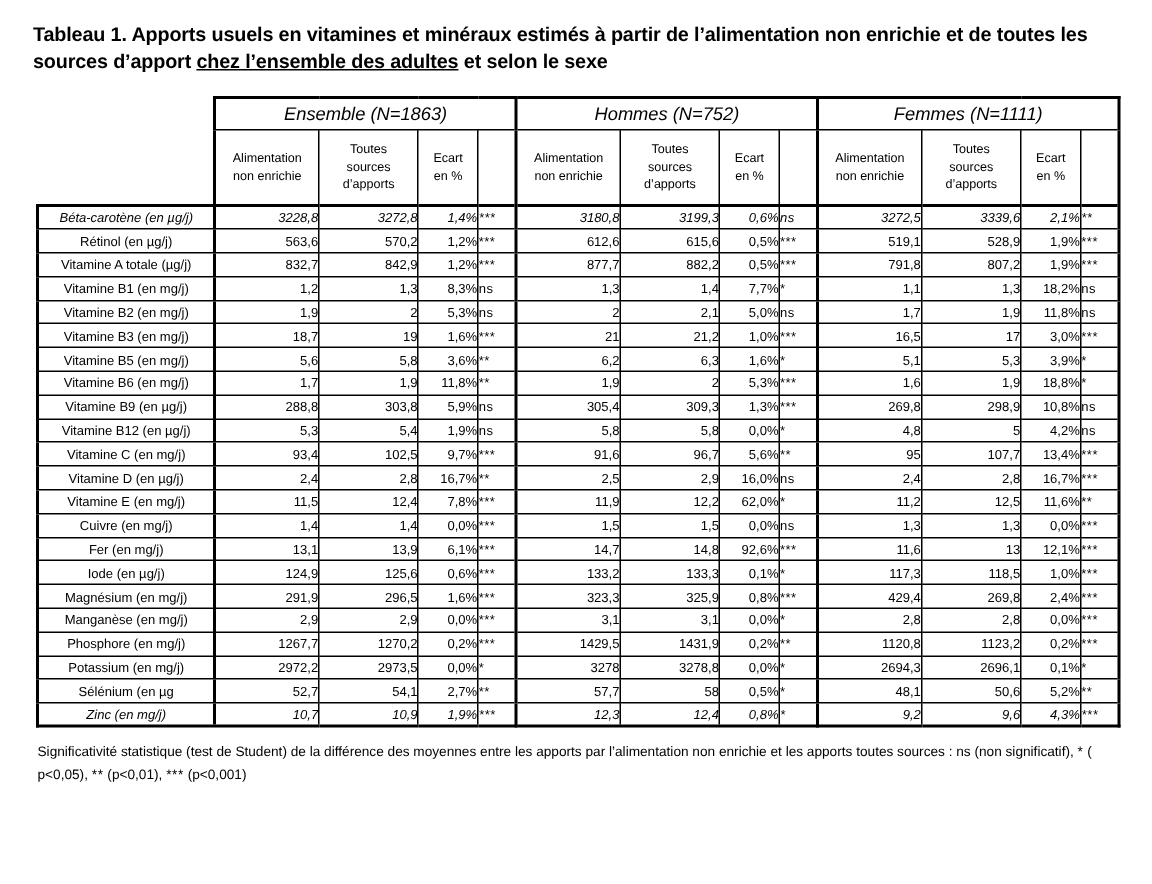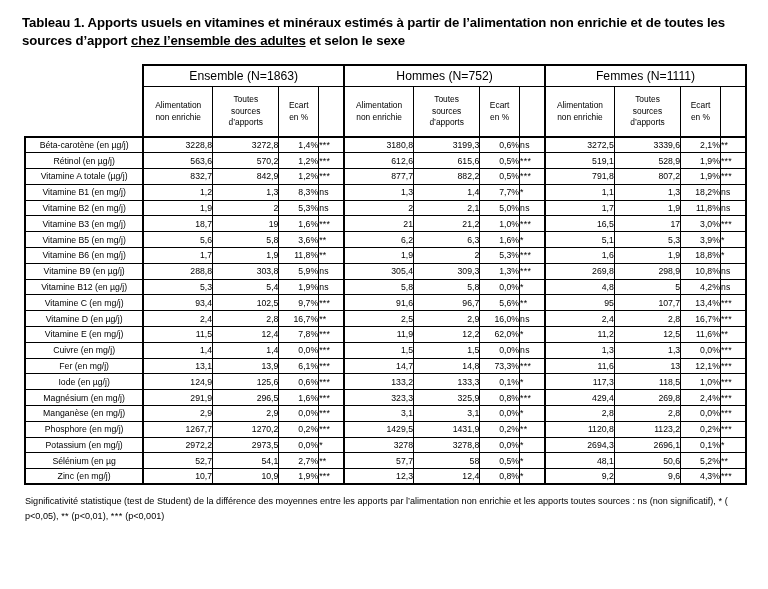--- a/index.html
+++ b/index.html
@@ -47,22 +47,22 @@
     padding: 0;
     margin: 0;
     font-weight: normal;
     vertical-align: middle;
     box-sizing: border-box;
     background: #fff;
   }
 
   
   .frame-l { border-left: 2px solid #000 !important; }
-  .frame-t { border-top: 2px solid #000 !important; }
-  .frame-b { border-bottom: 2px solid #000 !important; }
+  .frame-t { border-top: 2px solid #000 !important; font-style: italic; }
+  .frame-b { border-bottom: 2px solid #000 !important; font-style: italic; }
 
   
   .grp-l { border-left: 2px solid #000 !important; }
   .grp-r { border-right: 2px solid #000 !important; }
 
   
   .hdr-group {
     text-align: center;
     font-size: 12.2px;
     height: 20px;
@@ -421,21 +421,21 @@
           <td class="sig grp-r">***</td>
         </tr>
         <tr>
           <td class="rowlabel frame-l">Fer (en mg/j)</td>
           <td class="num grp-l">13,1</td>
           <td class="num">13,9</td>
           <td class="num">6,1%</td>
           <td class="sig grp-r">***</td>
           <td class="num grp-l">14,7</td>
           <td class="num">14,8</td>
-          <td class="num">73,3%</td>
+          <td class="num">92,6%</td>
           <td class="sig grp-r">***</td>
           <td class="num grp-l">11,6</td>
           <td class="num">13</td>
           <td class="num">12,1%</td>
           <td class="sig grp-r">***</td>
         </tr>
         <tr>
           <td class="rowlabel frame-l">Iode (en µg/j)</td>
           <td class="num grp-l">124,9</td>
           <td class="num">125,6</td>

